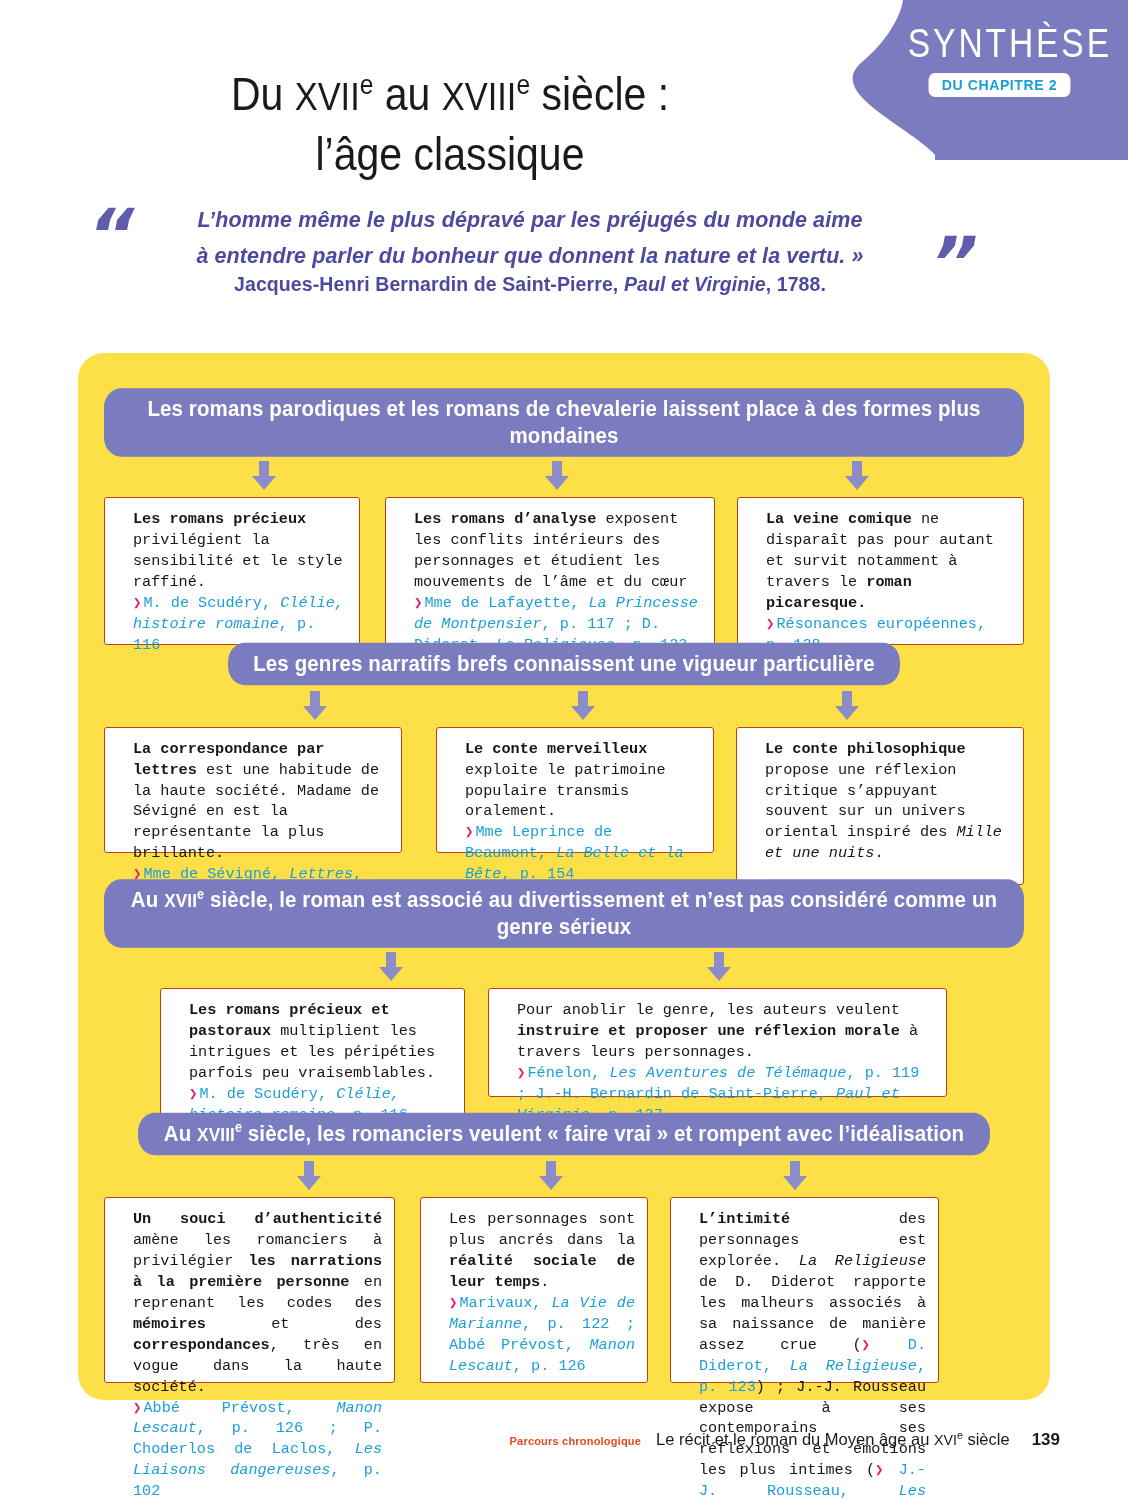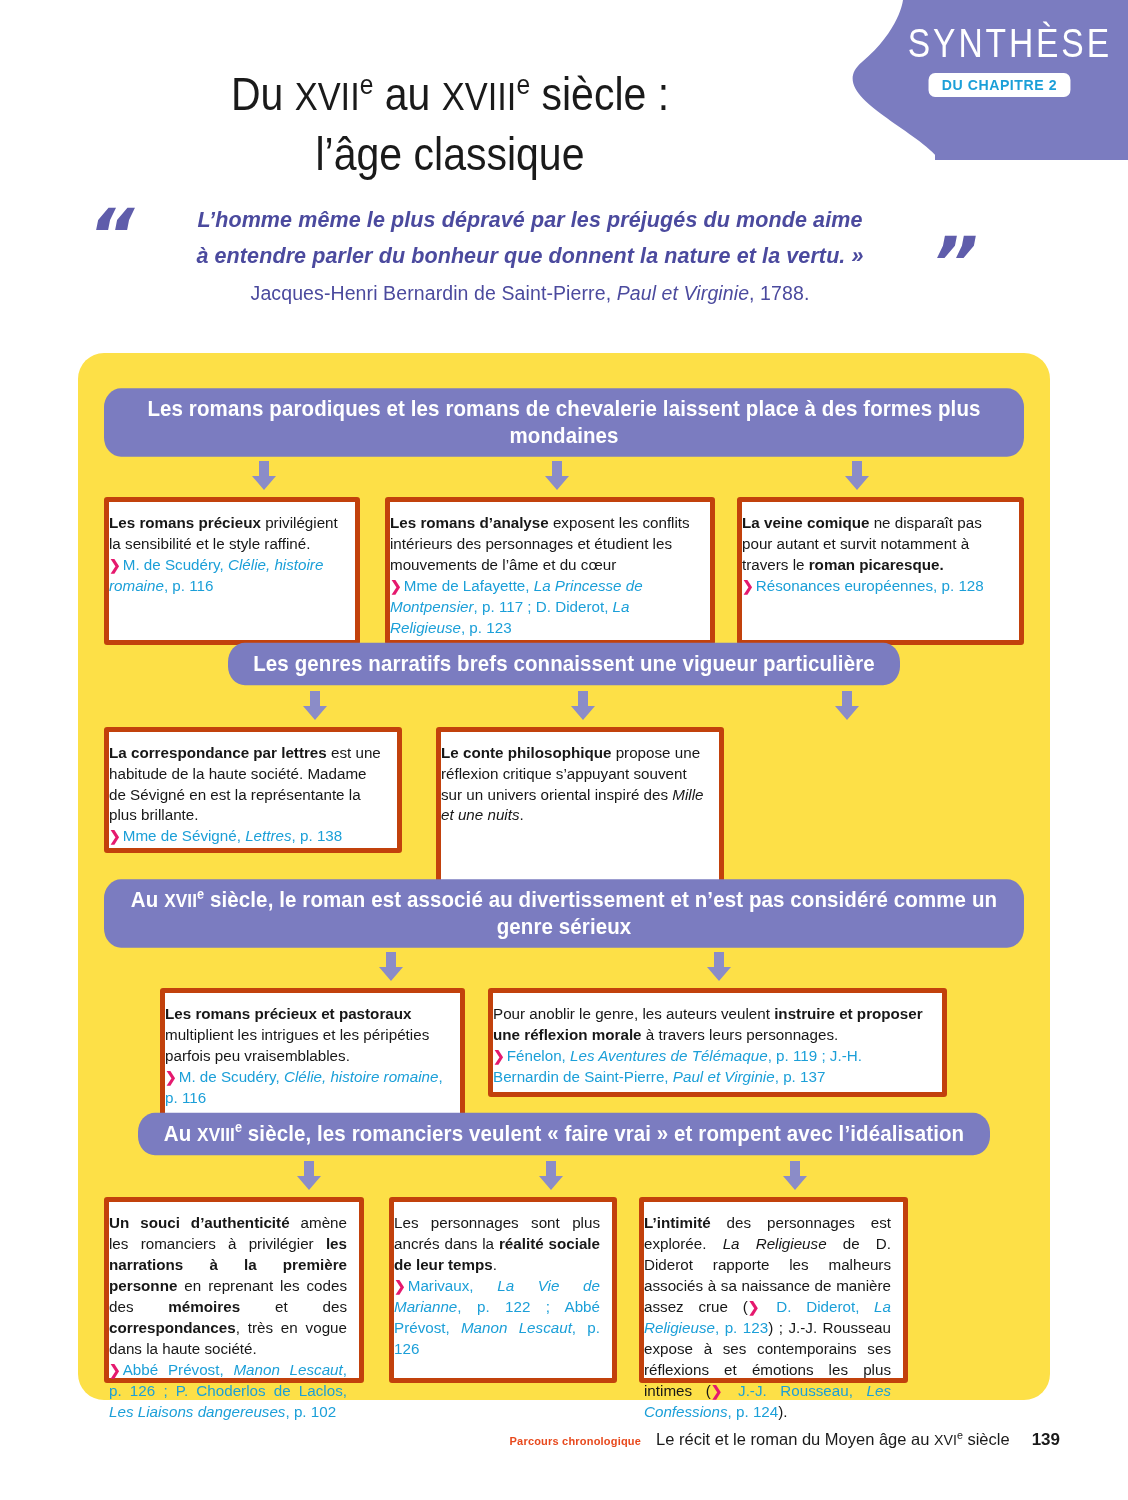--- a/index.html
+++ b/index.html
@@ -102,23 +102,22 @@
     font-family: "Liberation Sans Narrow", "Liberation Sans", sans-serif;
     font-style: italic;
     font-weight: 700;
     font-size: 21.5px;
     line-height: 1.58;
     color: #4b4a9e;
     letter-spacing: 0.1px;
     transform: scaleY(1.05);
   }
   #quote-source {
-    margin-top: 9px;
-    font-family: "Liberation Sans Narrow", "Liberation Sans", sans-serif;
-    font-weight: 400;
+    font-family: "Liberation Sans Narrow", "Liberation Sans", sans-serif;
+    font-weight: 700;
     font-size: 19.5px;
     color: #4b4a9e;
     letter-spacing: 0.1px;
   }
   #quote-source em { font-style: italic; }
 
   
   #synthesis-panel {
     position: absolute;
     left: 78px;
@@ -154,28 +153,28 @@
     top: 0;
     width: 26px;
     height: 30px;
   }
   .arrow svg { display: block; }
 
   .cards { display: flex; align-items: flex-start; }
 
   .card {
     background: #ffffff;
-    border: 5px solid #c2410c;
+    border: 1px solid #c2410c;
     border-radius: 3px;
     box-sizing: border-box;
-    padding: 11px 12px 12px 0;
+    padding: 11px 12px 12px 28px;
     font-size: 15.2px;
     line-height: 1.38;
     color: #171717;
-    font-family: Liberation Sans, sans-serif;
+    font-family: Liberation Mono, monospace;
   }
   .card b { font-weight: 700; }
   .card i { font-style: italic; }
   .card .ref {
     color: #1b9fd8;
     display: block;
     margin-top: 0px;
   }
   .card .ref i { font-style: italic; }
   .ref-arrow {
@@ -296,20 +295,24 @@
         <svg viewBox="0 0 26 30" width="26" height="30">
             <path d="M8,0 h10 v15 h7 l-12,14 l-12,-14 h7 z" fill="#8b8cc8"></path>
           </svg>
       </span>
     </div>
     <div class="cards" style="margin-top:2px;">
       <div class="card" style="width:298px; height:126px; margin-right:34px;">
         <b>La correspondance par lettres</b><span> est une habitude de la haute société. Madame de Sévigné en est la représentante la plus brillante.</span>
         <span class="ref"><span class="ref-arrow">❯</span><span>Mme de Sévigné, </span><i>Lettres</i><span>, p. 138</span></span>
       </div>
+      <div class="card" style="width:278px; height:126px; margin-right:22px;">
+        <b>Le conte merveilleux</b><span> exploite le patrimoine populaire transmis oralement.</span>
+        <span class="ref"><span class="ref-arrow">❯</span><span>Mme Leprince de Beaumont, </span><i>La Belle et la Bête</i><span>, p. 154</span></span>
+      </div>
       <div class="card" style="width:288px; height:158px;">
         <b>Le conte philosophique</b><span> propose une réflexion critique s’appuyant souvent sur un univers oriental inspiré des </span><i>Mille et une nuits</i><span>.</span>
       </div>
     </div>
   </div>
 
   <div class="section" style="left:26px; top:530px; width:920px;">
     <div class="banner" style="width:920px;">
       <span>Au </span><span class="sc">XVII</span><span class="sup">e</span><span> siècle, le roman est associé au divertissement et n’est pas considéré comme un genre sérieux</span>
     </div>
@@ -352,21 +355,21 @@
             <path d="M8,0 h10 v15 h7 l-12,14 l-12,-14 h7 z" fill="#8b8cc8"></path>
           </svg>
       </span>
       <span class="arrow" style="left:678px;">
         <svg viewBox="0 0 26 30" width="26" height="30">
             <path d="M8,0 h10 v15 h7 l-12,14 l-12,-14 h7 z" fill="#8b8cc8"></path>
           </svg>
       </span>
     </div>
     <div class="cards" style="margin-top:2px;">
-      <div class="card justify" style="width:260px; height:186px; margin-right:25px;">
+      <div class="card justify" style="width:291px; height:186px; margin-right:25px;">
         <b>Un souci d’authenticité</b><span> amène les romanciers à privilégier </span><b>les narrations à la première personne</b><span> en reprenant les codes des </span><b>mémoires</b><span> et des </span><b>correspondances</b><span>, très en vogue dans la haute société.</span>
         <span class="ref"><span class="ref-arrow">❯</span><span>Abbé Prévost, </span><i>Manon Lescaut</i><span>, p. 126 ; P. Choderlos de Laclos, </span><i>Les Liaisons dangereuses</i><span>, p. 102</span></span>
       </div>
       <div class="card justify" style="width:228px; height:186px; margin-right:22px;">
         <span>Les personnages sont plus ancrés dans la </span><b>réalité sociale de leur temps</b><span>.</span>
         <span class="ref"><span class="ref-arrow">❯</span><span>Marivaux, </span><i>La Vie de Marianne</i><span>, p. 122 ; Abbé Prévost, </span><i>Manon Lescaut</i><span>, p. 126</span></span>
       </div>
       <div class="card justify" style="width:269px; height:186px;">
         <b>L’intimité</b><span> des personnages est explorée. </span><i>La Religieuse</i><span> de D. Diderot rapporte les malheurs associés à sa naissance de manière assez crue (</span><span class="ref-arrow">❯</span><span style="color:#1b9fd8"> D. Diderot, </span><i style="color:#1b9fd8">La Religieuse</i><span style="color:#1b9fd8">, p. 123</span><span>) ; J.-J. Rousseau expose à ses contemporains ses réflexions et émotions les plus intimes (</span><span class="ref-arrow">❯</span><span style="color:#1b9fd8"> J.-J. Rousseau, </span><i style="color:#1b9fd8">Les Confessions</i><span style="color:#1b9fd8">, p. 124</span><span>).</span>
       </div>

